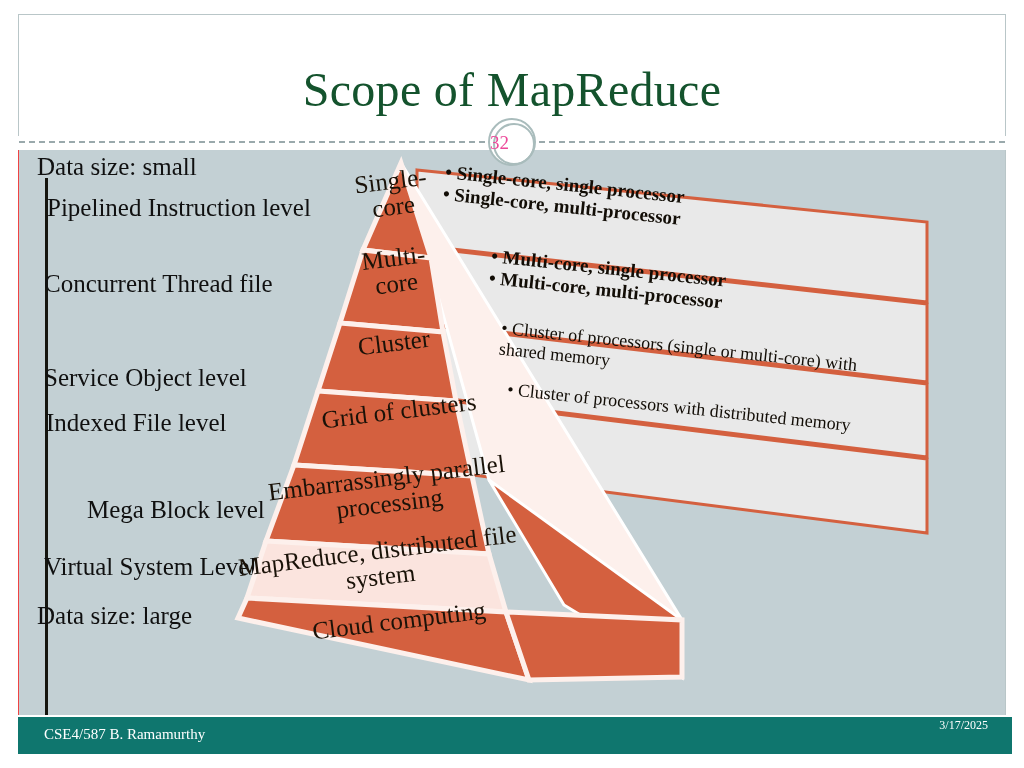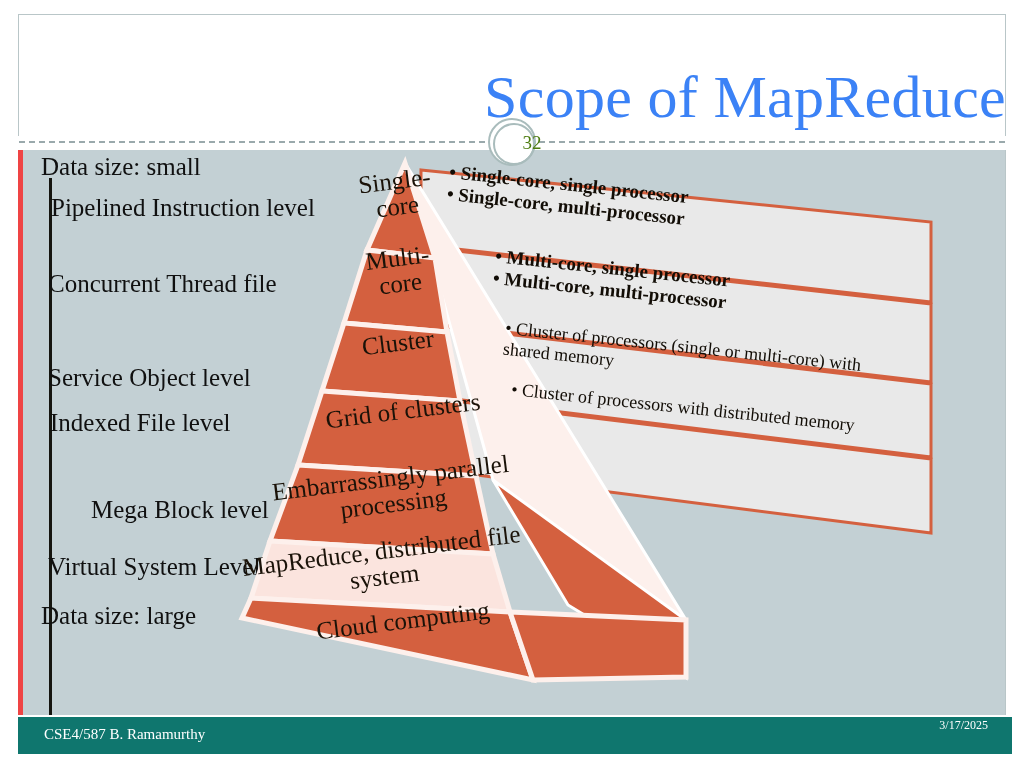--- a/index.html
+++ b/index.html
@@ -32,24 +32,24 @@
     border: 1px solid #b9c6c8;
     border-bottom: none;
     box-sizing: border-box;
   }
 
   .slide-title {
     position: absolute;
     left: 18px;
     top: 64px;
     width: 988px;
-    text-align: right;
-    font-size: 60px;
+    text-align: center;
+    font-size: 48px;
     line-height: 1.1;
-    color: #3b82f6;
+    color: #14532d;
     letter-spacing: 0.3px;
     white-space: nowrap;
   }
 
   
   .title-divider {
     position: absolute;
     left: 19px;
     top: 141px;
     width: 986px;
@@ -77,35 +77,33 @@
     width: 38px; height: 38px;
     border-radius: 50%;
     border: 2px solid #a9bcbc;
   }
   .page-badge span {
     position: absolute;
     left: 0; top: 0;
     width: 44px;
     height: 44px;
     line-height: 45px;
-    text-align: center;
     font-size: 19px;
-    color: #4d7c0f;
-    padding-left: 20px;
+    color: #ec4899;
   }
 
   
   .canvas {
     position: absolute;
     left: 18px;
     top: 150px;
     width: 988px;
     height: 565px;
     background: #c3d0d4;
-    border-left: 5px solid #ef4444;
+    border-left: 1px solid #ef4444;
     border-right: 1px solid #b9c6c8;
     box-sizing: border-box;
     overflow: hidden;
   }
 
   
   .footer-bar {
     position: absolute;
     left: 18px;
     top: 717px;

